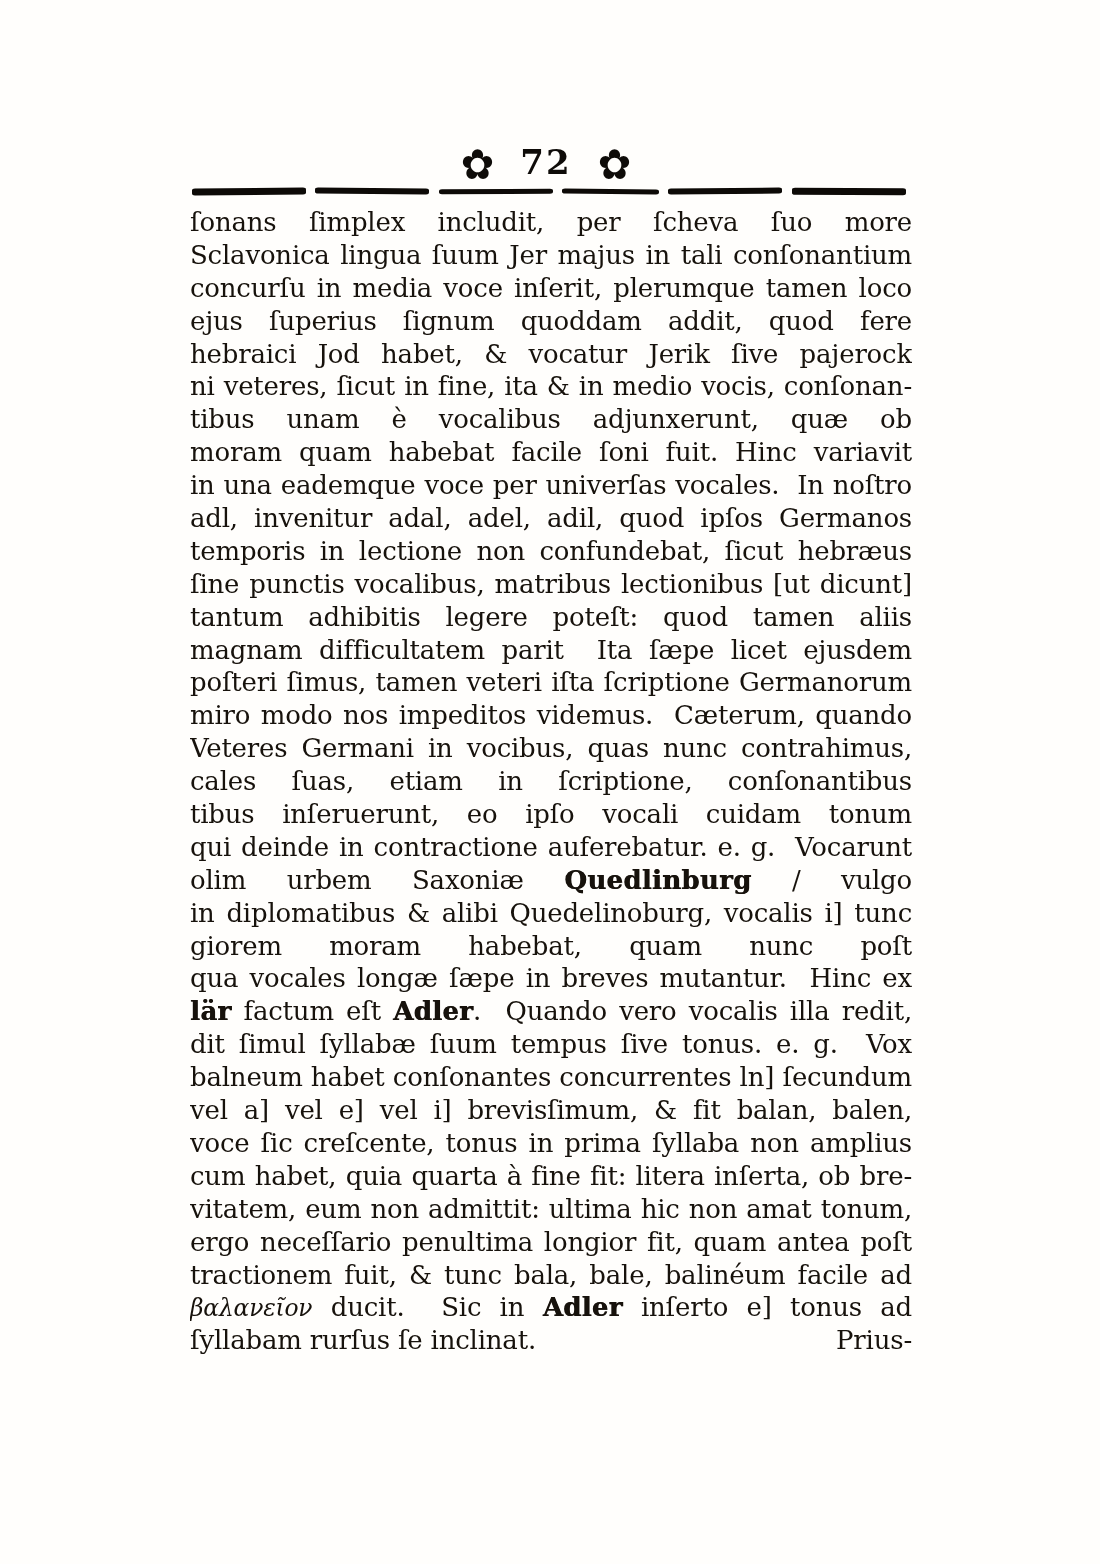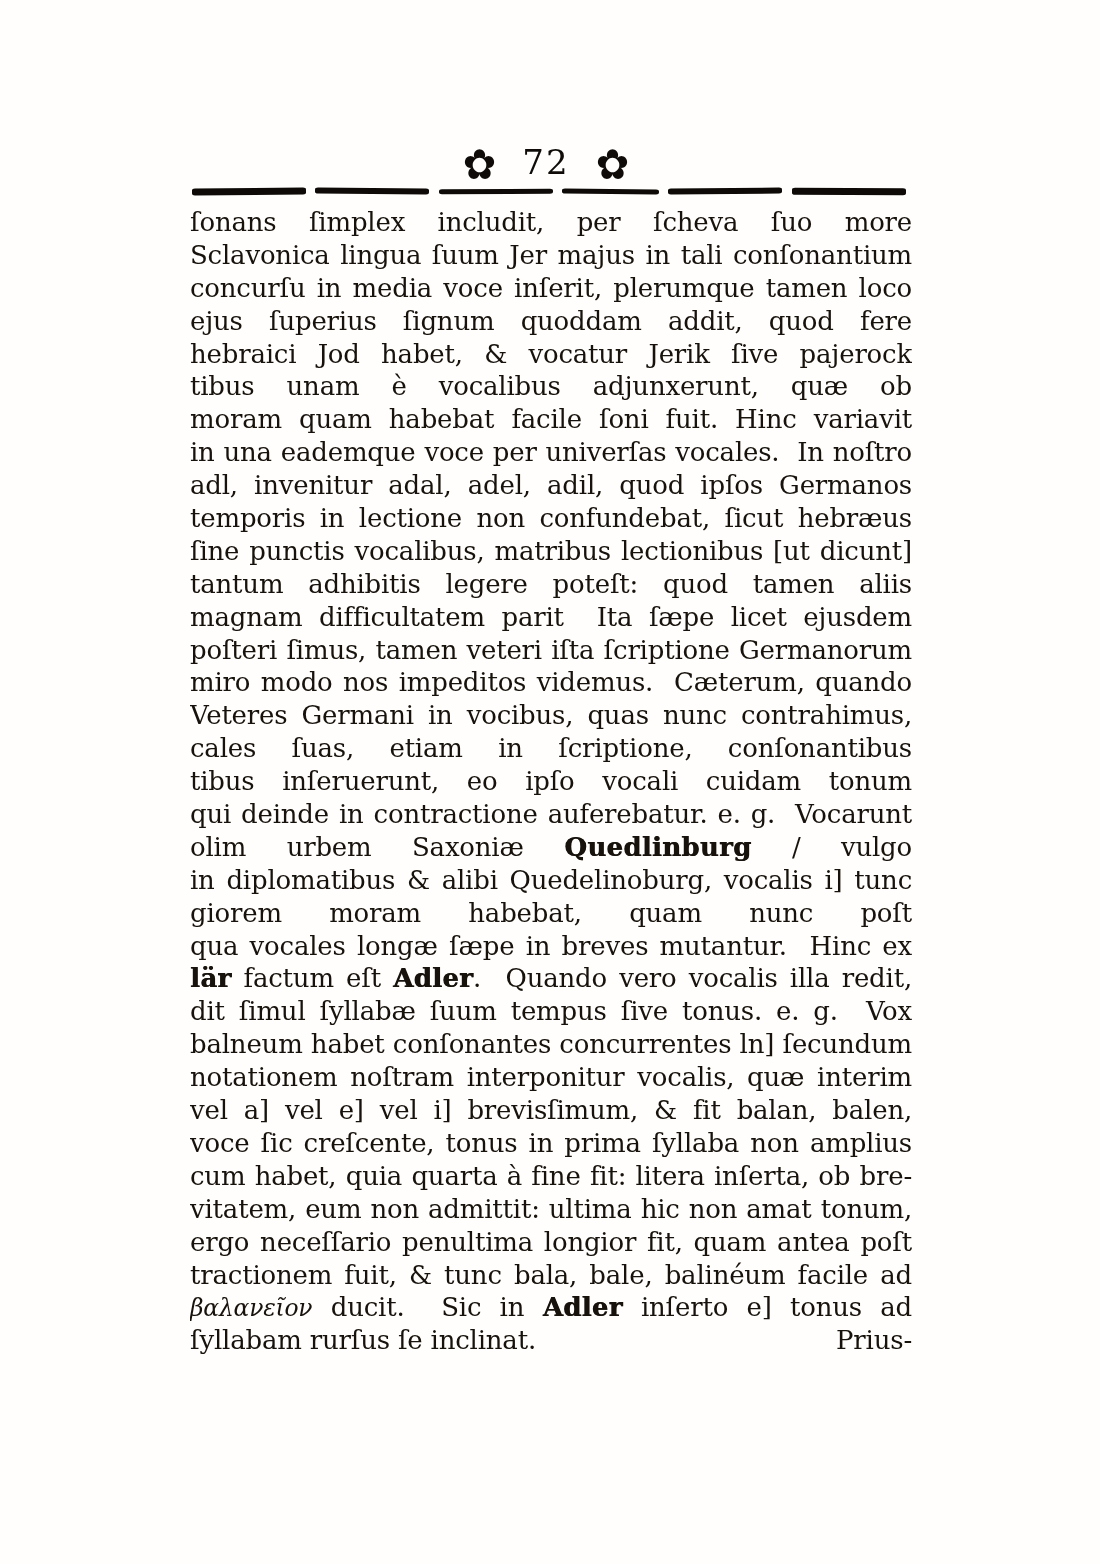--- a/index.html
+++ b/index.html
@@ -30,21 +30,21 @@
   }
   .ornament {
     font-family: "DejaVu Sans", sans-serif;
     font-size: 40px;
     line-height: 1;
     color: #0e0b08;
     transform: scaleY(1.05);
   }
   .folio {
     font-size: 34px;
-    font-weight: normal;
+    font-weight: bold;
     letter-spacing: 2px;
     color: #0e0b08;
     transform: translateY(-2px);
   }
   
   .head-rule {
     position: absolute;
     top: 186px;
     left: 192px;
     width: 714px;
@@ -121,20 +121,21 @@
     <div class="seg"></div>
     <div class="seg"></div>
   </div>
 
   <div class="text-block">
       <div class="line"><span>ſonans ſimplex includit, per ſcheva ſuo more ſignificant.</span></div>
       <div class="line"><span>Sclavonica lingua ſuum Jer majus in tali conſonantium</span></div>
       <div class="line"><span>concurſu in media voce inſerit, plerumque tamen loco</span></div>
       <div class="line"><span>ejus ſuperius ſignum quoddam addit, quod fere figuram</span></div>
       <div class="line"><span>hebraici Jod habet, &amp; vocatur Jerik ſive pajerock Germa-</span></div>
+      <div class="line"><span>ni veteres, ſicut in fine, ita &amp; in medio vocis, conſonan-</span></div>
       <div class="line"><span>tibus unam è vocalibus adjunxerunt, quæ ob brevisſimam</span></div>
       <div class="line"><span>moram quam habebat facile ſoni fuit. Hinc variavit ſæpe</span></div>
       <div class="line"><span>in una eademque voce per univerſas vocales.  In noſtro</span></div>
       <div class="line"><span>adl, invenitur adal, adel, adil, quod ipſos Germanos tum</span></div>
       <div class="line"><span>temporis in lectione non confundebat, ſicut hebræus etiam</span></div>
       <div class="line"><span>ſine punctis vocalibus, matribus lectionibus [ut dicunt]</span></div>
       <div class="line"><span>tantum adhibitis legere poteſt: quod tamen aliis gentibus</span></div>
       <div class="line"><span>magnam difficultatem parit  Ita ſæpe licet ejusdem gentis</span></div>
       <div class="line"><span>poſteri ſimus, tamen veteri iſta ſcriptione Germanorum</span></div>
       <div class="line"><span>miro modo nos impeditos videmus.  Cæterum, quando</span></div>
@@ -142,21 +143,20 @@
       <div class="line"><span>cales ſuas, etiam in ſcriptione, conſonantibus concurren-</span></div>
       <div class="line"><span>tibus inſeruerunt, eo ipſo vocali cuidam tonum dederunt,</span></div>
       <div class="line"><span>qui deinde in contractione auferebatur. e. g.  Vocarunt</span></div>
       <div class="line"><span>olim urbem Saxoniæ </span><span class="fraktur">Quedlinburg</span><span> / vulgo </span><span class="fraktur">Quellnburg</span></div>
       <div class="line"><span>in diplomatibus &amp; alibi Quedelinoburg, vocalis i] tunc lon-</span></div>
       <div class="line"><span>giorem moram habebat, quam nunc poſt contractionem,</span></div>
       <div class="line"><span>qua vocales longæ ſæpe in breves mutantur.  Hinc ex </span><span class="fraktur">Ade-</span></div>
       <div class="line"><span class="fraktur">lär</span><span> factum eſt </span><span class="fraktur">Adler</span><span>.  Quando vero vocalis illa redit, re-</span></div>
       <div class="line"><span>dit ſimul ſyllabæ ſuum tempus ſive tonus. e. g.  Vox latina</span></div>
       <div class="line"><span>balneum habet conſonantes concurrentes ln] ſecundum an-</span></div>
-      <div class="line"><span>notationem noſtram interponitur vocalis, quæ interim</span></div>
       <div class="line"><span>vel a] vel e] vel i] brevisſimum, &amp; fit balan, balen, balineum,</span></div>
       <div class="line"><span>voce ſic creſcente, tonus in prima ſyllaba non amplius lo-</span></div>
       <div class="line"><span>cum habet, quia quarta à fine fit: litera inſerta, ob bre-</span></div>
       <div class="line"><span>vitatem, eum non admittit: ultima hic non amat tonum,</span></div>
       <div class="line"><span>ergo neceſſario penultima longior fit, quam antea poſt con-</span></div>
       <div class="line"><span>tractionem fuit, &amp; tunc bala, bale, balinéum facile ad Græcum</span></div>
       <div class="line"><span class="greek">βαλανεῖον</span><span> ducit.  Sic in </span><span class="fraktur">Adler</span><span> inſerto e] tonus ad ultimam</span></div>
       <div class="line last-line"><span>ſyllabam rurſus ſe inclinat.</span><span class="catchword">Prius-</span></div>
     </div>
 

